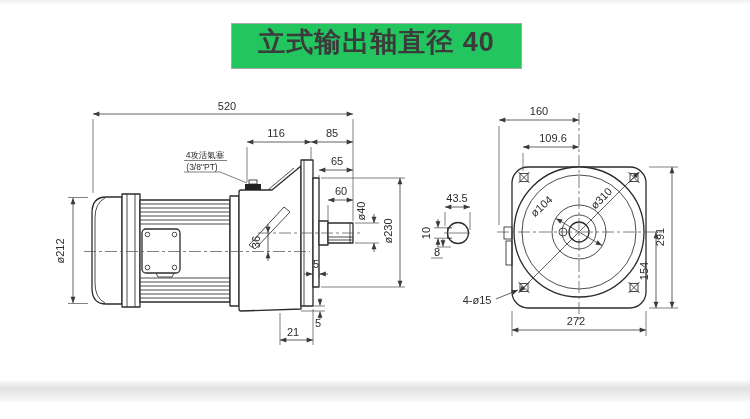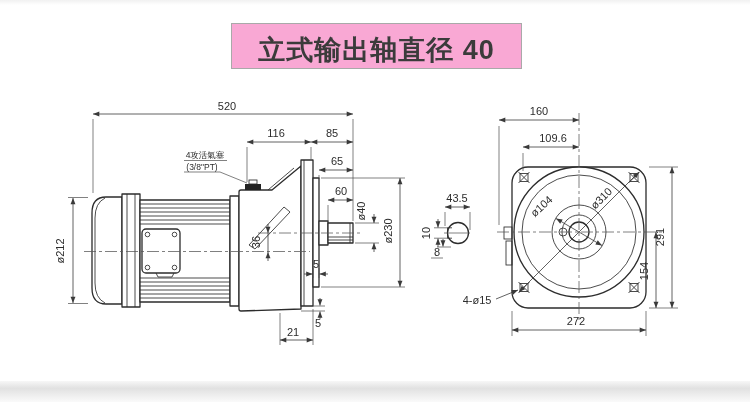--- a/index.html
+++ b/index.html
@@ -11,22 +11,22 @@
   .band-top{
     position:absolute;left:0;top:0;width:750px;height:5px;
     background:linear-gradient(to bottom,#f1f1f1,rgba(255,255,255,0));
   }
   .band-bottom{
     position:absolute;left:0;top:381px;width:750px;height:21px;
     background:linear-gradient(to bottom,#f7f7f7 0%,#e1e1e1 35%,#fafafa 100%);
   }
   .title-box{
     position:absolute;left:231px;top:23px;width:289px;height:44px;
-    border:1px solid #a9a9a9;background:#f9a8d4;
-    display:flex;align-items:flex-end;justify-content:center;
+    border:1px solid #a9a9a9;background:#22c55e;
+    display:flex;align-items:flex-start;justify-content:center;
   }
   .title-box span{
     font-size:27px;font-weight:bold;color:#3b3b3b;letter-spacing:1px;
     font-family:"Liberation Sans",sans-serif;
   }
   svg{position:absolute;left:0;top:0;}
   .out{stroke:#2c2c2c;stroke-width:1.3;fill:#ffffff;stroke-linejoin:round;}
   .out2{stroke:#2c2c2c;stroke-width:0.85;fill:none;}
   .dim{stroke:#3a3a3a;stroke-width:0.8;fill:none;}
   .ext{stroke:#4a4a4a;stroke-width:0.7;fill:none;}

